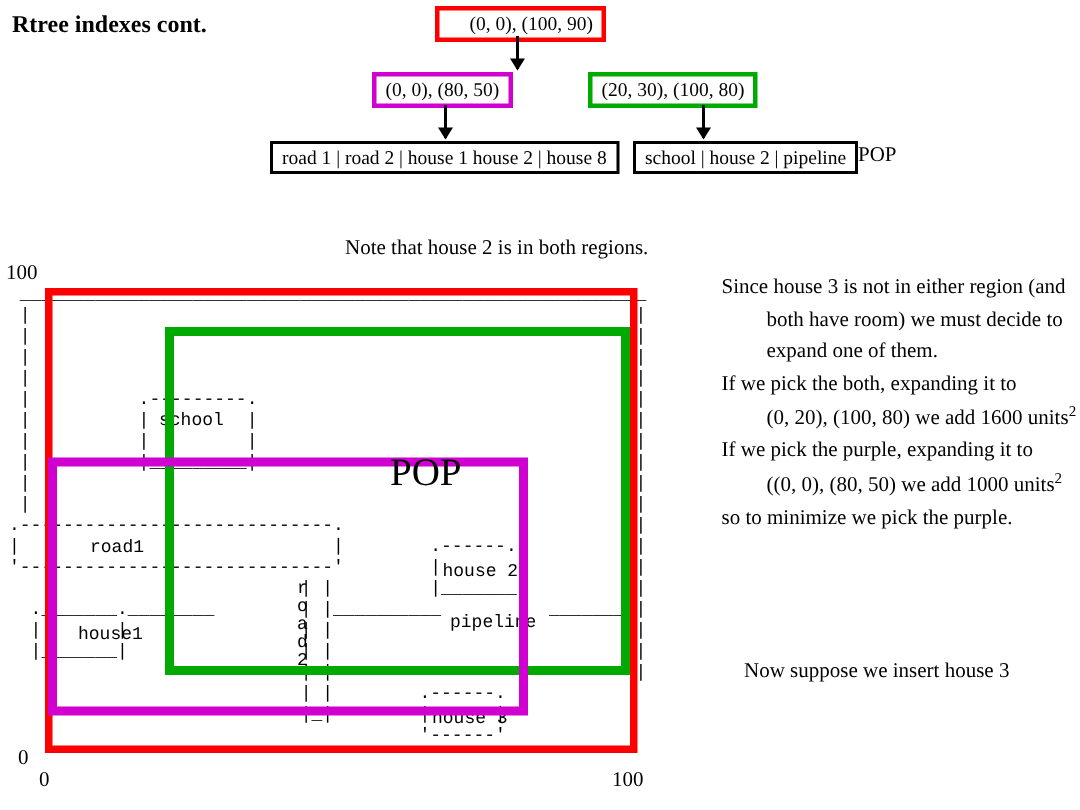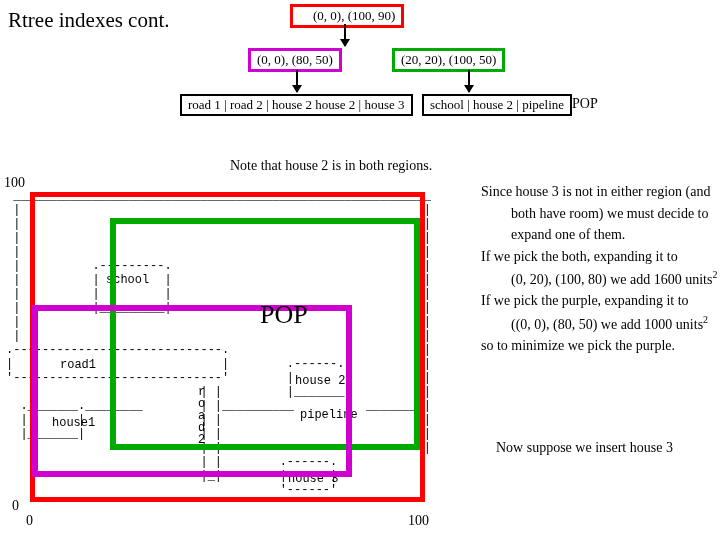--- a/index.html
+++ b/index.html
@@ -10,22 +10,22 @@
     font-size: 14px;
     background: #fff;
     width: 720px;
     height: 540px;
     position: relative;
   }
   .title {
     position: absolute;
     top: 8px;
     left: 8px;
-    font-size: 21px;
-    font-weight: normal;
+    font-size: 16px;
+    font-weight: bold;
     text-align: right;
   }
   
   .tree {
     position: absolute;
     top: 4px;
     left: 220px;
     width: 470px;
     height: 125px;
   }
@@ -120,26 +120,26 @@
 </head>
 <body>
 
 <div class="title">Rtree indexes cont.</div>
 
 <div class="tree">
   <div class="node node-red" style="top:0;left:70px">(0, 0),  (100, 90)</div>
   <div class="arrow" style="top:20px;left:124px;height:22px"></div>
 
   <div class="node node-purple" style="top:44px;left:28px">(0, 0),  (80, 50)</div>
-  <div class="node node-green" style="top:44px;left:172px">(20, 20),  (100, 50)</div>
+  <div class="node node-green" style="top:44px;left:172px">(20, 30),  (100, 80)</div>
 
   <div class="arrow" style="top:66px;left:76px;height:22px"></div>
   <div class="arrow" style="top:66px;left:248px;height:22px"></div>
 
-  <div class="node" style="top:90px;left:-40px">road 1 | road 2 | house 2  house 2 | house 3</div>
+  <div class="node" style="top:90px;left:-40px">road 1 | road 2 | house 1  house 2 | house 8</div>
   <div class="node" style="top:90px;left:202px">school | house 2 | pipeline</div>
   <div class="pop-label" style="top:92px;left:352px">POP</div>
 </div>
 
 <div class="note1">Note that house 2 is in both regions.</div>
 
 <div class="axis-lbl" style="top:175px;left:4px">100</div>
 <div class="axis-lbl" style="top:498px;left:12px">0</div>
 <div class="axis-lbl" style="top:513px;left:26px">0</div>
 <div class="axis-lbl" style="top:513px;left:408px">100</div>

